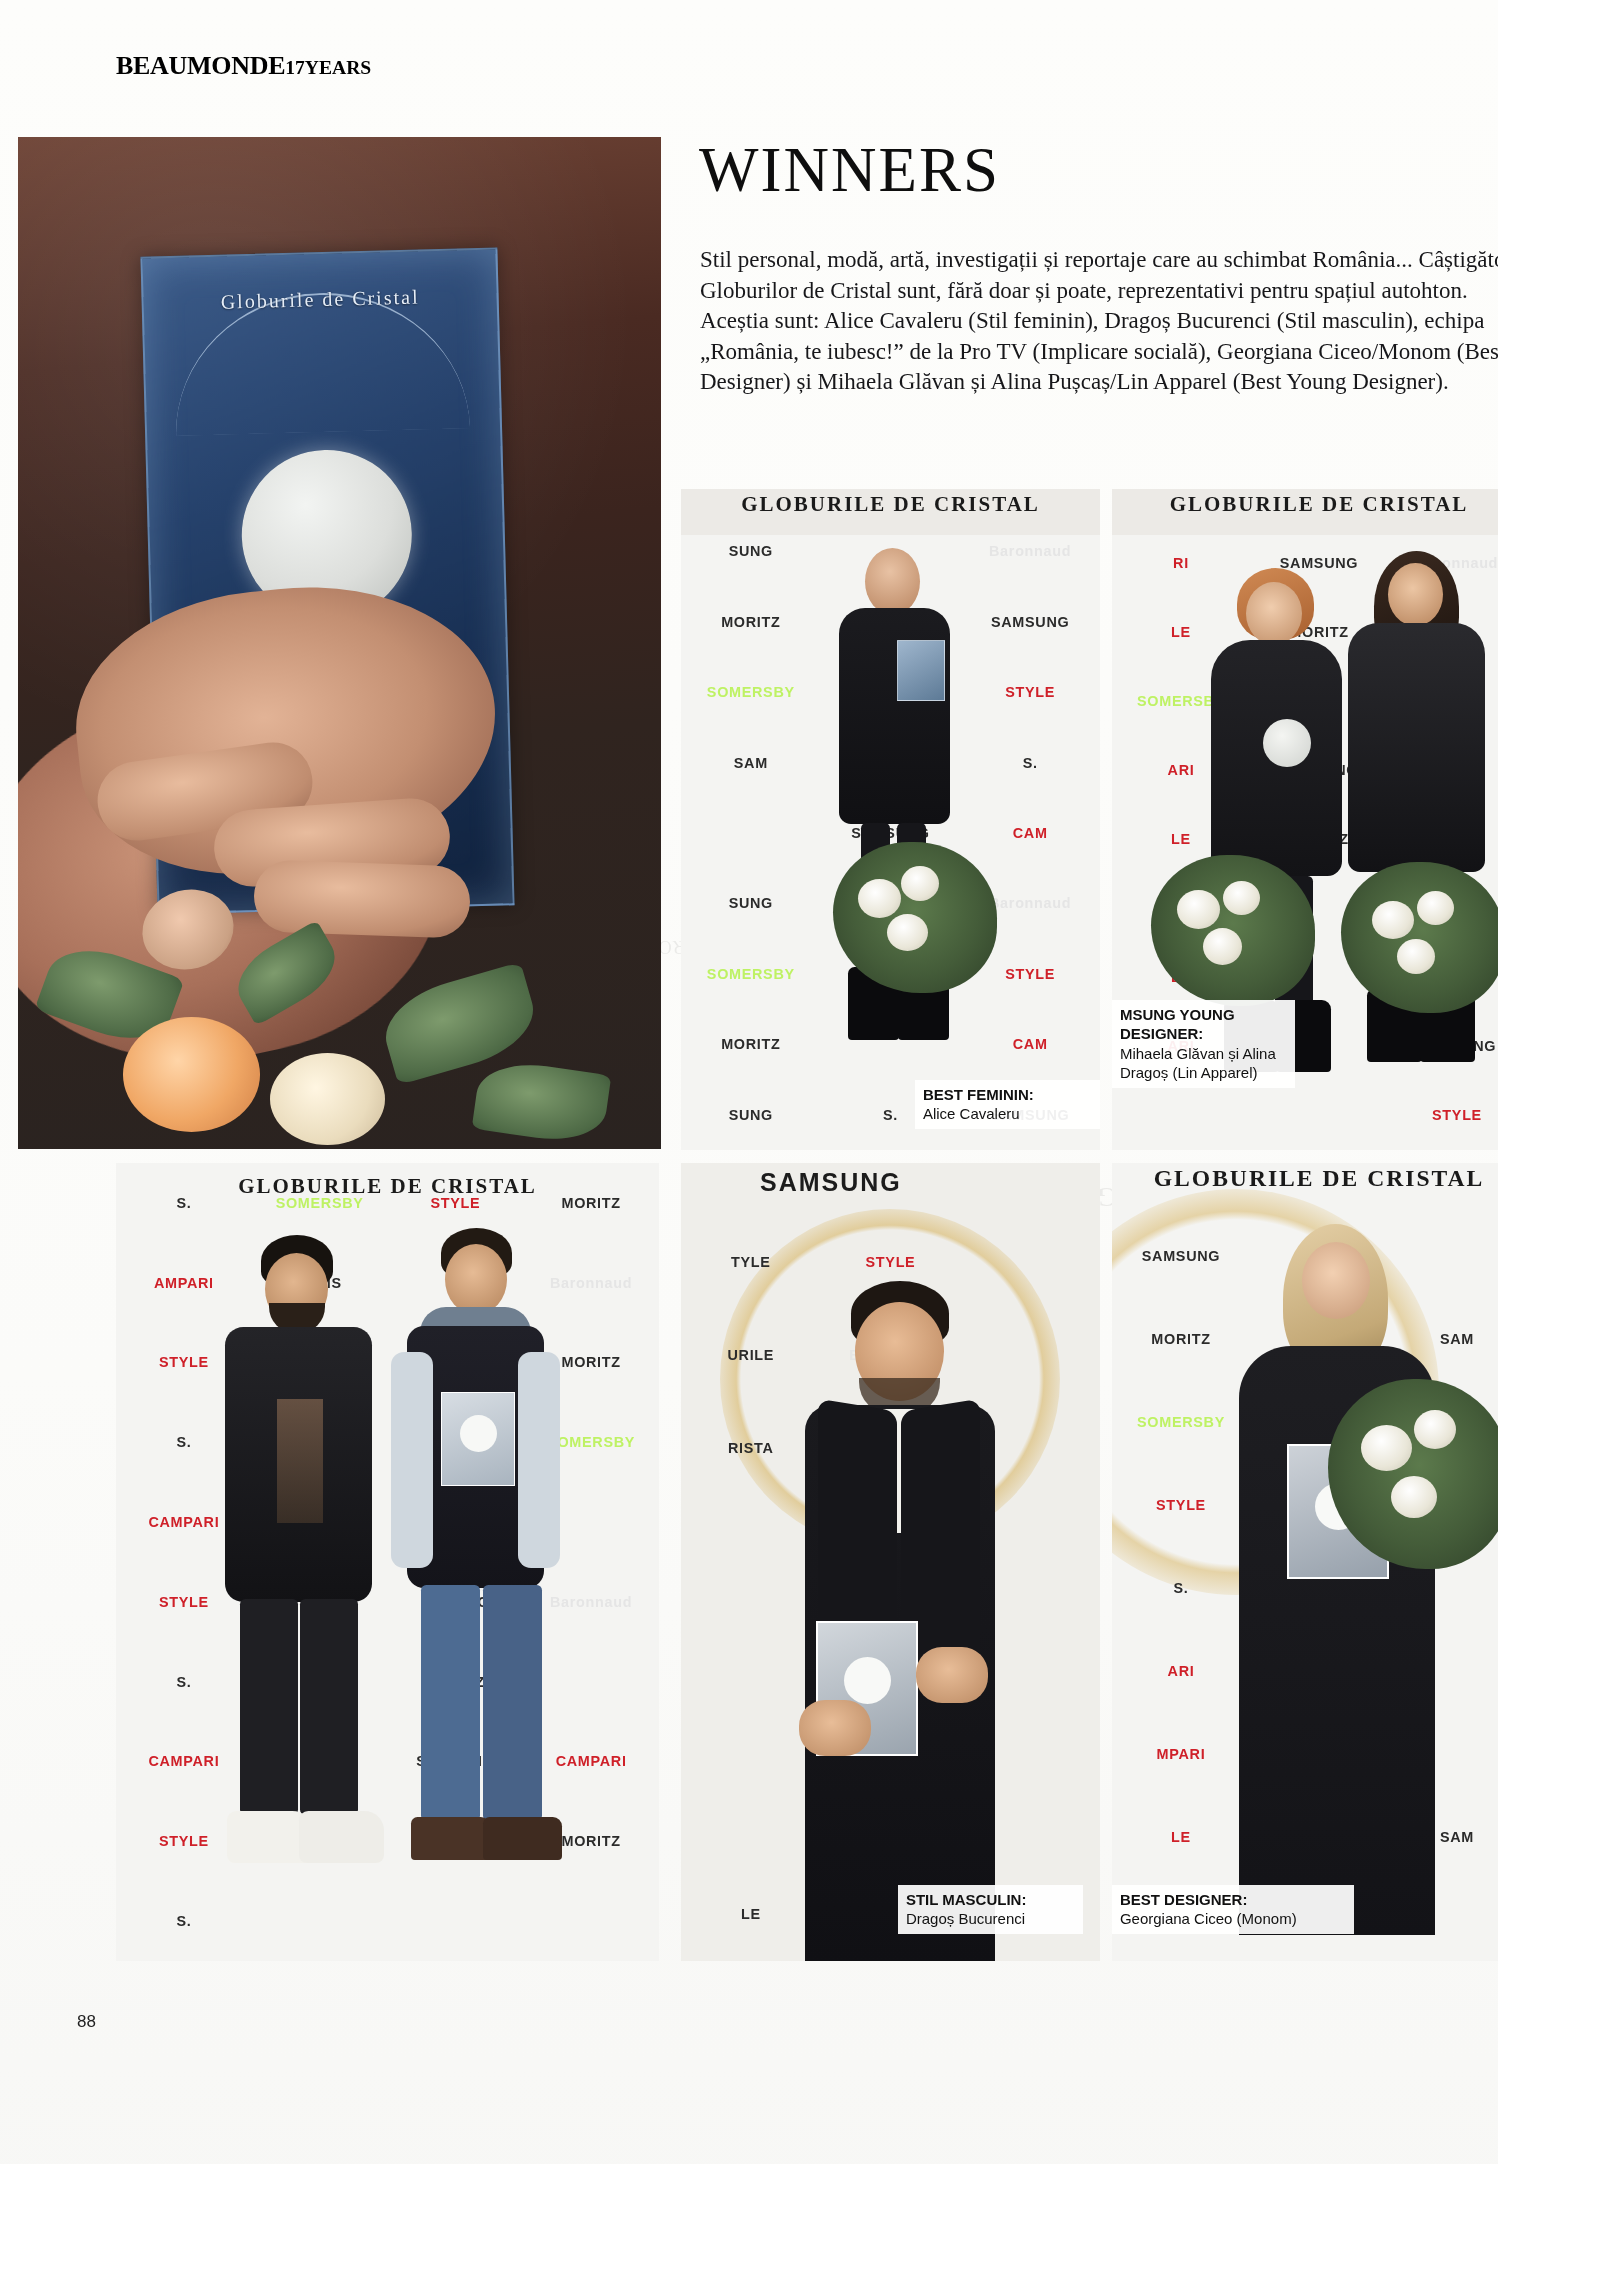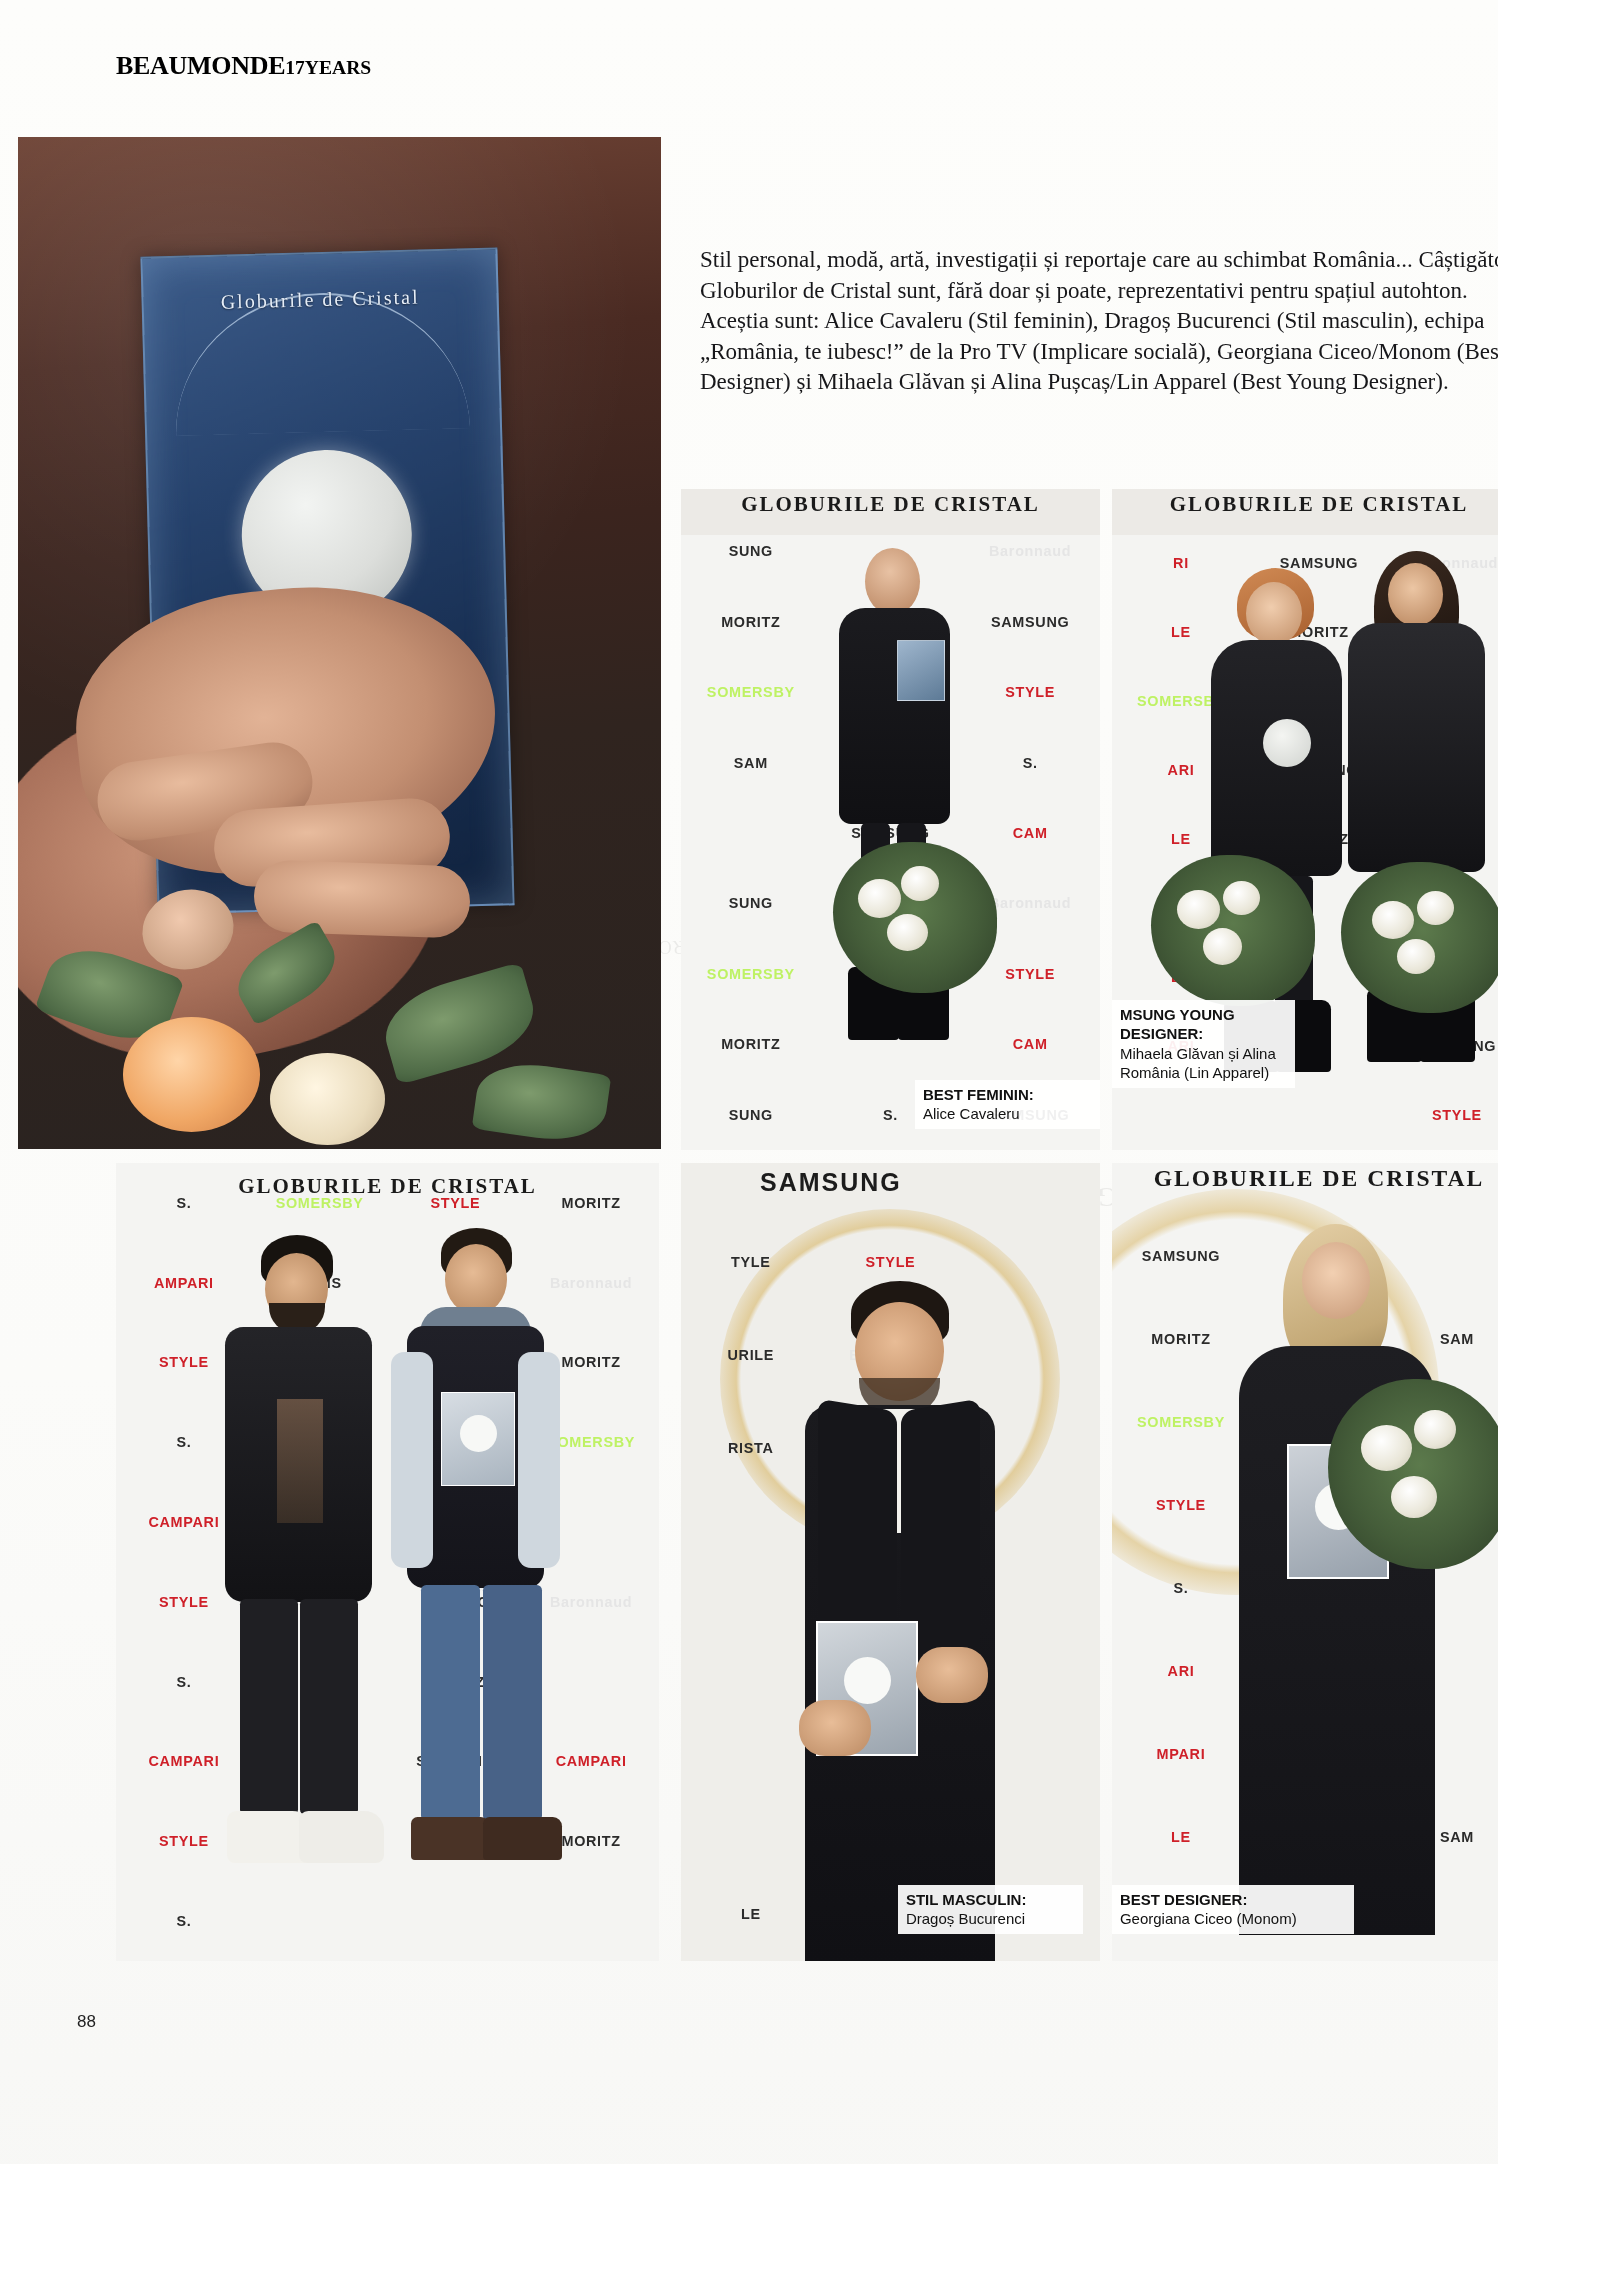--- a/index.html
+++ b/index.html
@@ -286,20 +286,21 @@
 <div class="page">
   <div class="scan-tint"></div>
 
   <div class="ghost-text" style="left:484px; top:936px; transform:rotate(180deg);">ROMÂNIA, TE IUBESC</div>
   <div class="ghost-text" style="left:955px; top:1181px; transform:rotate(180deg); font-size:27.5px;">GLOBURILE</div>
 
   <div class="masthead">
     <span class="brand">BEAUMONDE</span><span class="years">17YEARS</span>
   </div>
 
+  <div class="headline">WINNERS</div>
 
   <div class="deck">Stil personal, modă, artă, investigații și reportaje care au schimbat România... Câștigătorii Globurilor de Cristal sunt, fără doar și poate, reprezentativi pentru spațiul autohton. Aceștia sunt: Alice Cavaleru (Stil feminin), Dragoș Bucurenci (Stil masculin), echipa „România, te iubesc!” de la Pro TV (Implicare socială), Georgiana Ciceo/Monom (Best Designer) și Mihaela Glăvan și Alina Pușcaș/Lin Apparel (Best Young Designer).</div>
 
   <div class="photo" id="photo-trophy">
     <div class="skin-arm"></div>
     <div class="glass">
       <div class="arc"></div>
       <div class="arc-text">Globurile de Cristal</div>
       <div class="dot"></div>
       <div class="premiile">PREMIILE</div>
@@ -617,21 +618,21 @@
     </div>
   </div>
 
   <div class="caption cap-alice">
     <b>BEST FEMININ:</b><br>
     <span>Alice Cavaleru</span>
   </div>
 
   <div class="caption cap-young" style="top:1000px;">
     <b>MSUNG YOUNG DESIGNER:</b><br>
-    <span>Mihaela Glăvan și Alina România (Lin Apparel)</span>
+    <span>Mihaela Glăvan și Alina Dragoș (Lin Apparel)</span>
   </div>
 
 
   <div class="caption cap-masc">
     <b>STIL MASCULIN:</b><br>
     <span>Dragoș Bucurenci</span>
   </div>
 
   <div class="caption cap-best">
     <b>BEST DESIGNER:</b><br>

